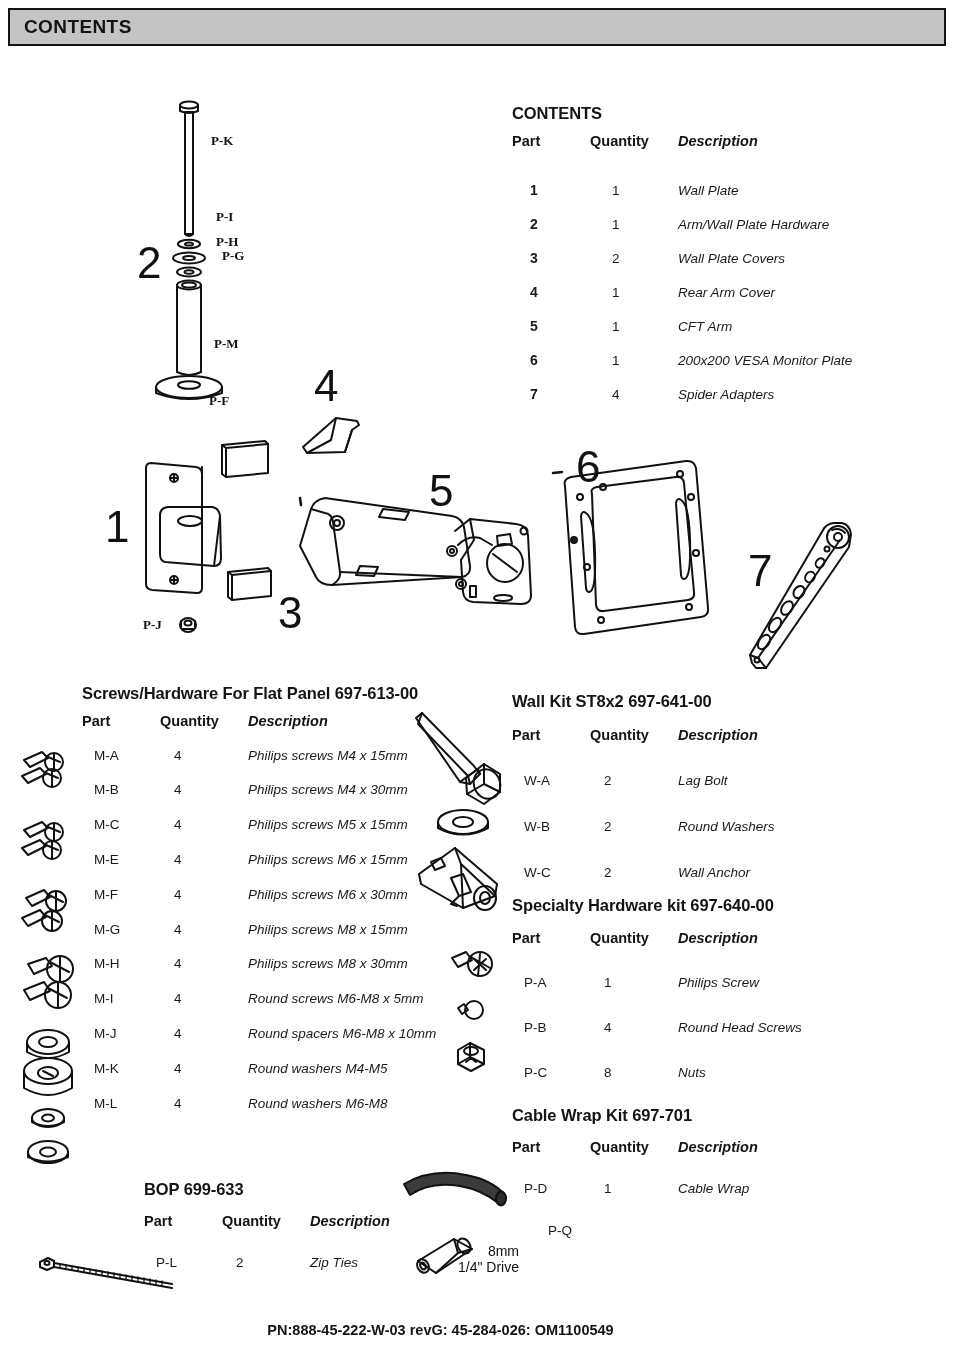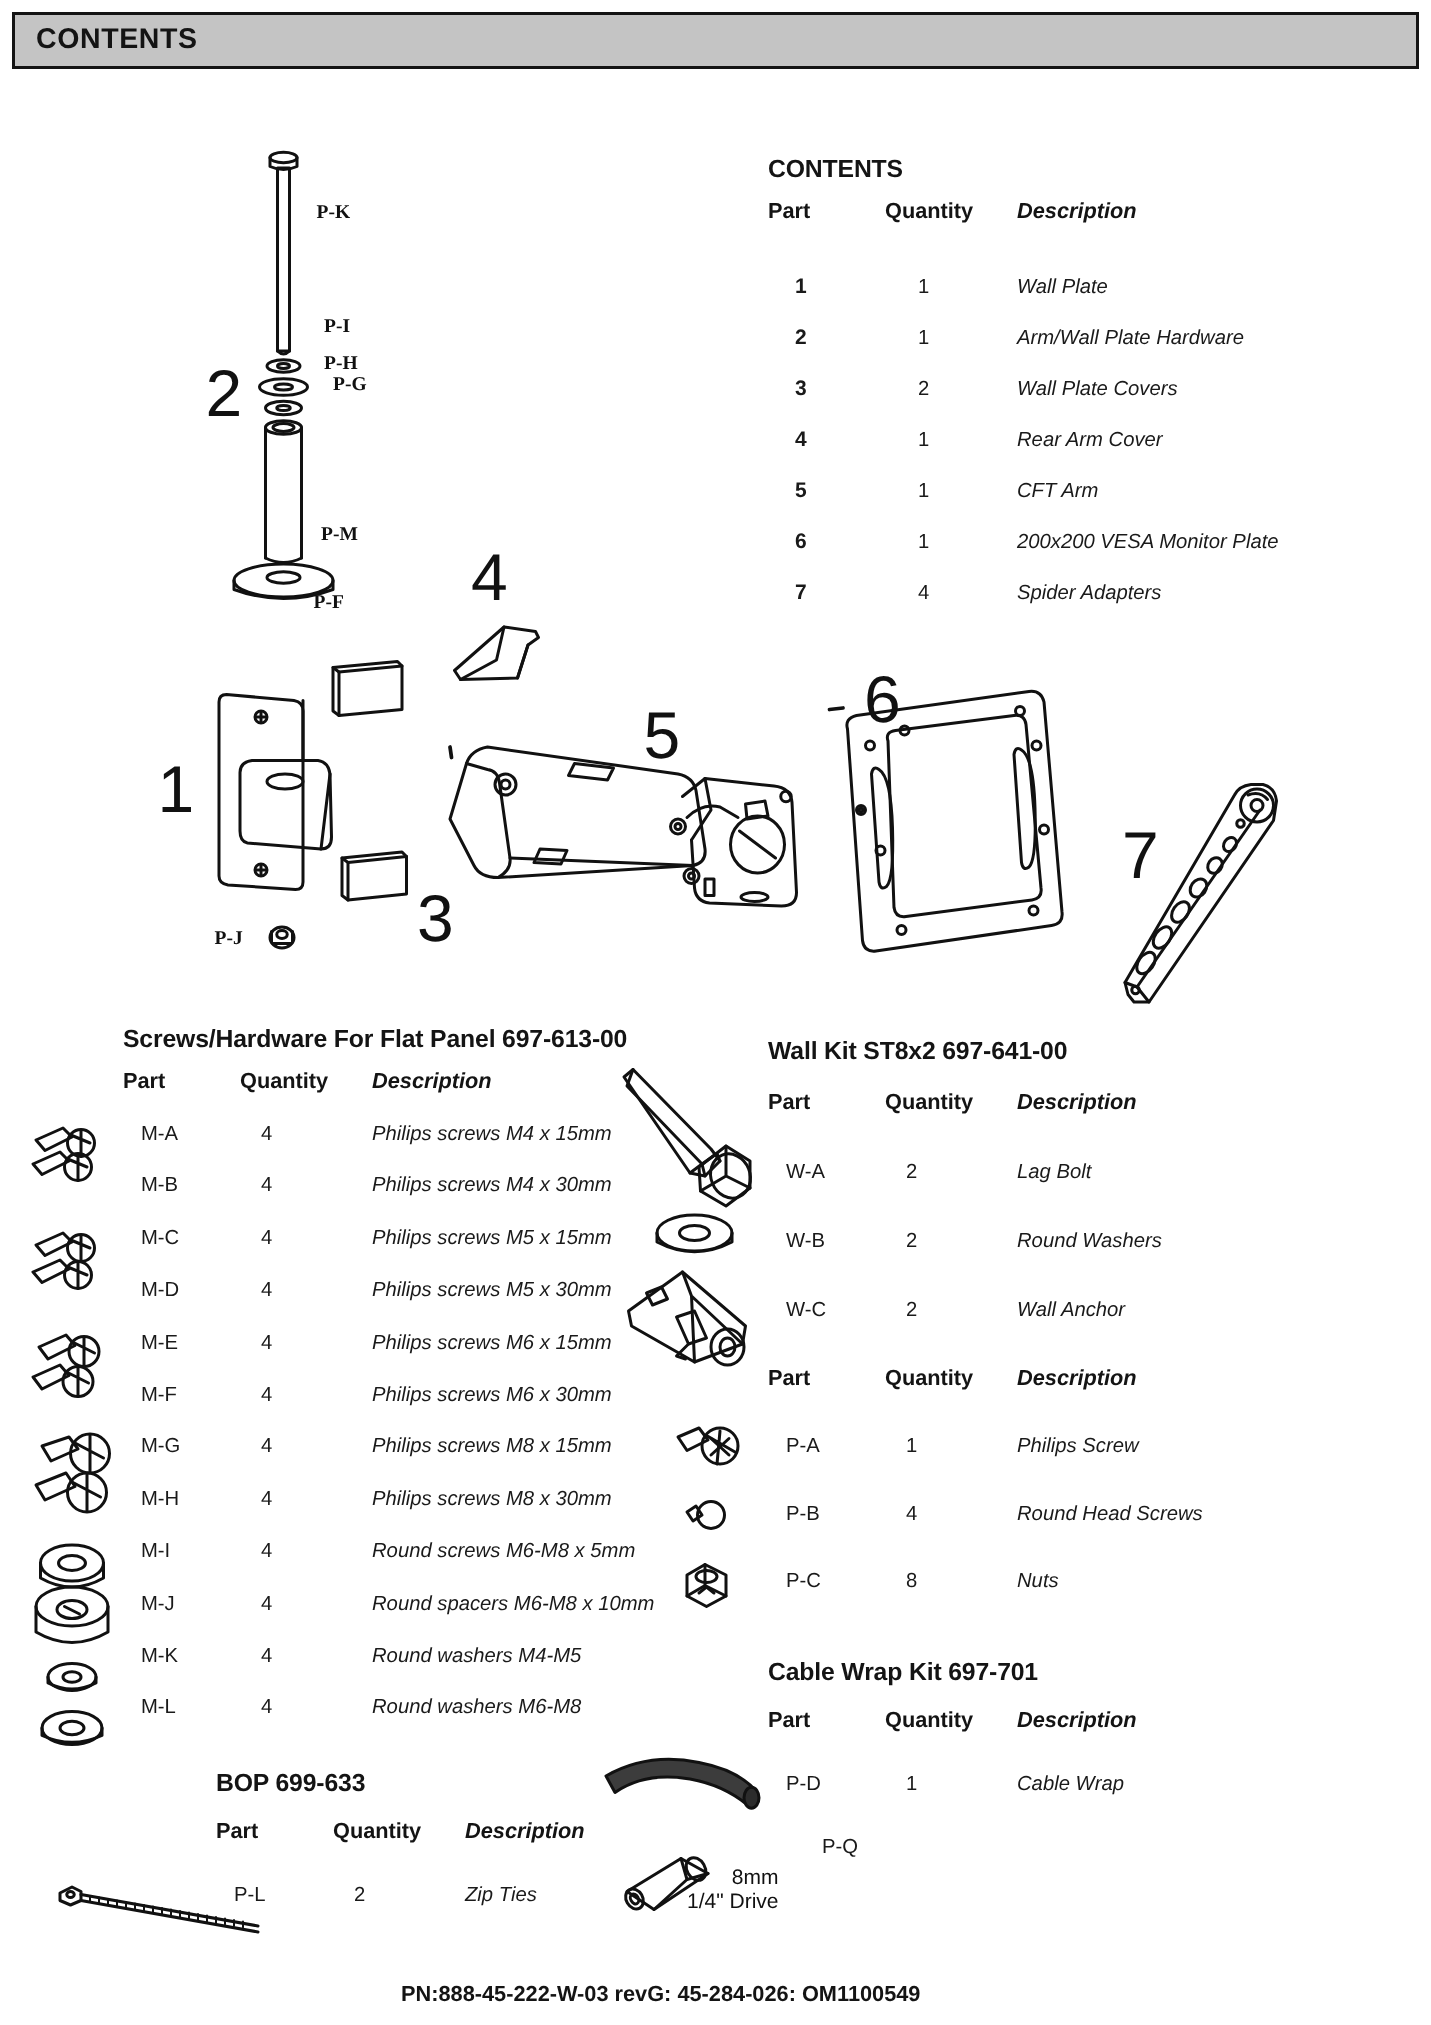--- a/index.html
+++ b/index.html
@@ -333,21 +333,21 @@
   <div class="bignum" style="left:278px; top:588px;">3</div>
   <div class="bignum" style="left:314px; top:361px;">4</div>
   <div class="bignum" style="left:429px; top:466px;">5</div>
   <div class="bignum" style="left:576px; top:442px;">6</div>
   <div class="bignum" style="left:748px; top:546px;">7</div>
 
   <div class="plabel" style="left:211px; top:133px;">P-K</div>
   <div class="plabel" style="left:216px; top:209px;">P-I</div>
   <div class="plabel" style="left:216px; top:234px;">P-H</div>
   <div class="plabel" style="left:222px; top:248px;">P-G</div>
-  <div class="plabel" style="left:214px; top:348px;">P-M</div>
+  <div class="plabel" style="left:214px; top:336px;">P-M</div>
   <div class="plabel" style="left:209px; top:393px;">P-F</div>
   <div class="plabel" style="left:143px; top:617px;">P-J</div>
 
   <div class="socklabel" style="left:458px; top:1243px;">
     <div>8mm</div>
     <div>1/4" Drive</div>
   </div>
 
   <div class="block" id="contents-block">
     <div class="block-title">CONTENTS</div>
@@ -422,25 +422,20 @@
           <td class="c-part">M-B</td>
           <td class="c-qty">4</td>
           <td class="c-desc">Philips screws M4 x 30mm</td>
         </tr>
         <tr>
           <td class="c-part">M-C</td>
           <td class="c-qty">4</td>
           <td class="c-desc">Philips screws M5 x 15mm</td>
         </tr>
         <tr>
-          <td class="c-part">M-D</td>
-          <td class="c-qty">4</td>
-          <td class="c-desc">Philips screws M5 x 30mm</td>
-        </tr>
-        <tr>
           <td class="c-part">M-E</td>
           <td class="c-qty">4</td>
           <td class="c-desc">Philips screws M6 x 15mm</td>
         </tr>
         <tr>
           <td class="c-part">M-F</td>
           <td class="c-qty">4</td>
           <td class="c-desc">Philips screws M6 x 30mm</td>
         </tr>
         <tr>
@@ -501,20 +496,21 @@
         <tr>
           <td class="c-part">W-C</td>
           <td class="c-qty">2</td>
           <td class="c-desc">Wall Anchor</td>
         </tr>
       </tbody>
     </table>
   </div>
 
   <div class="block" id="spec-block">
+    <div class="block-title">Specialty Hardware kit 697-640-00</div>
     <table class="tbl tbl-spec">
       <thead>
         <tr>
           <th class="c-part">Part</th>
           <th class="c-qty">Quantity</th>
           <th class="c-desc">Description</th>
         </tr>
       </thead>
       <tbody>
         <tr>

